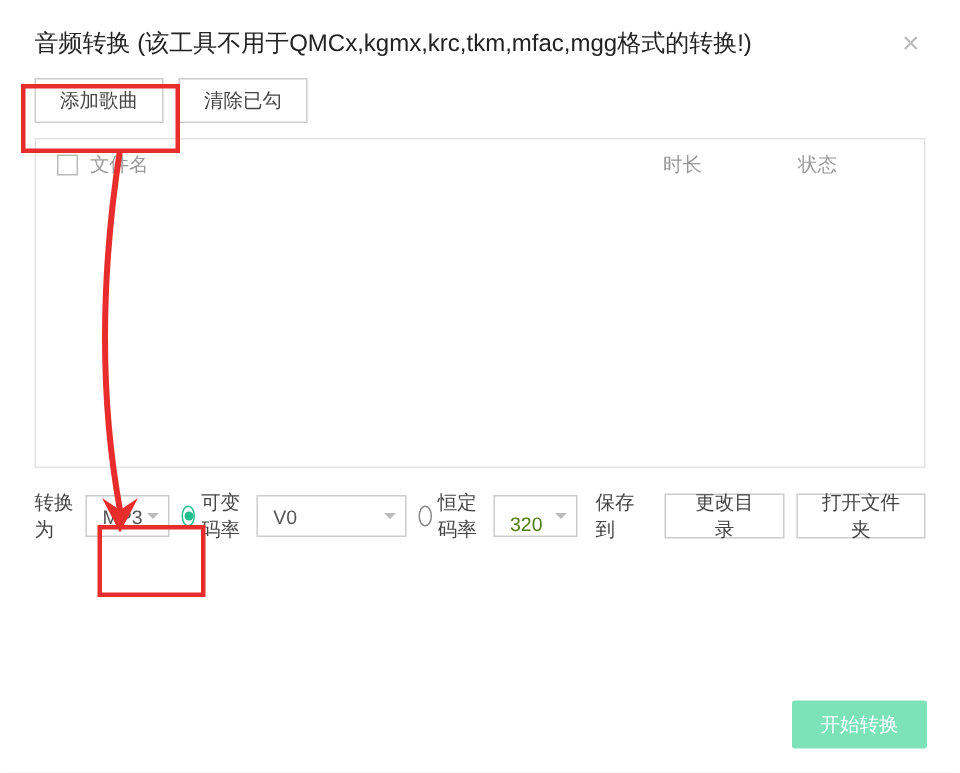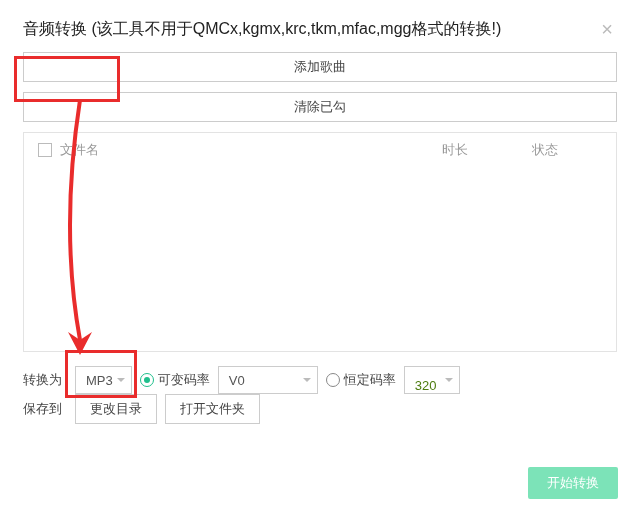--- a/index.html
+++ b/index.html
@@ -35,21 +35,20 @@
     color: #bbb;
     font-size: 20px;
     line-height: 1;
     cursor: pointer;
     padding: 0 4px;
   }
   .toolbar {
     padding: 0 22px 10px 22px;
     display: flex;
     gap: 10px;
-    flex-direction: column;
   }
   .btn {
     display: inline-flex;
     align-items: center;
     justify-content: center;
     height: 30px;
     min-width: 86px;
     padding: 0 14px;
     font-size: 13px;
     background: #fff;
@@ -77,21 +76,22 @@
     border: 1px solid #bbb;
     margin-right: 8px;
     display: inline-block;
   }
   .col-name { flex: 1; }
   .col-dur { width: 90px; text-align: left; }
   .col-stat { width: 70px; text-align: left; }
   .options {
     padding: 14px 22px 0 22px;
     display: flex;
-    flex-direction: column;
+    flex-direction: row;
+    gap: 12px;
   }
   .row {
     display: flex;
     align-items: center;
     gap: 8px;
   }
   .row-label {
     width: 44px;
     font-size: 13px;
     color: #444;

